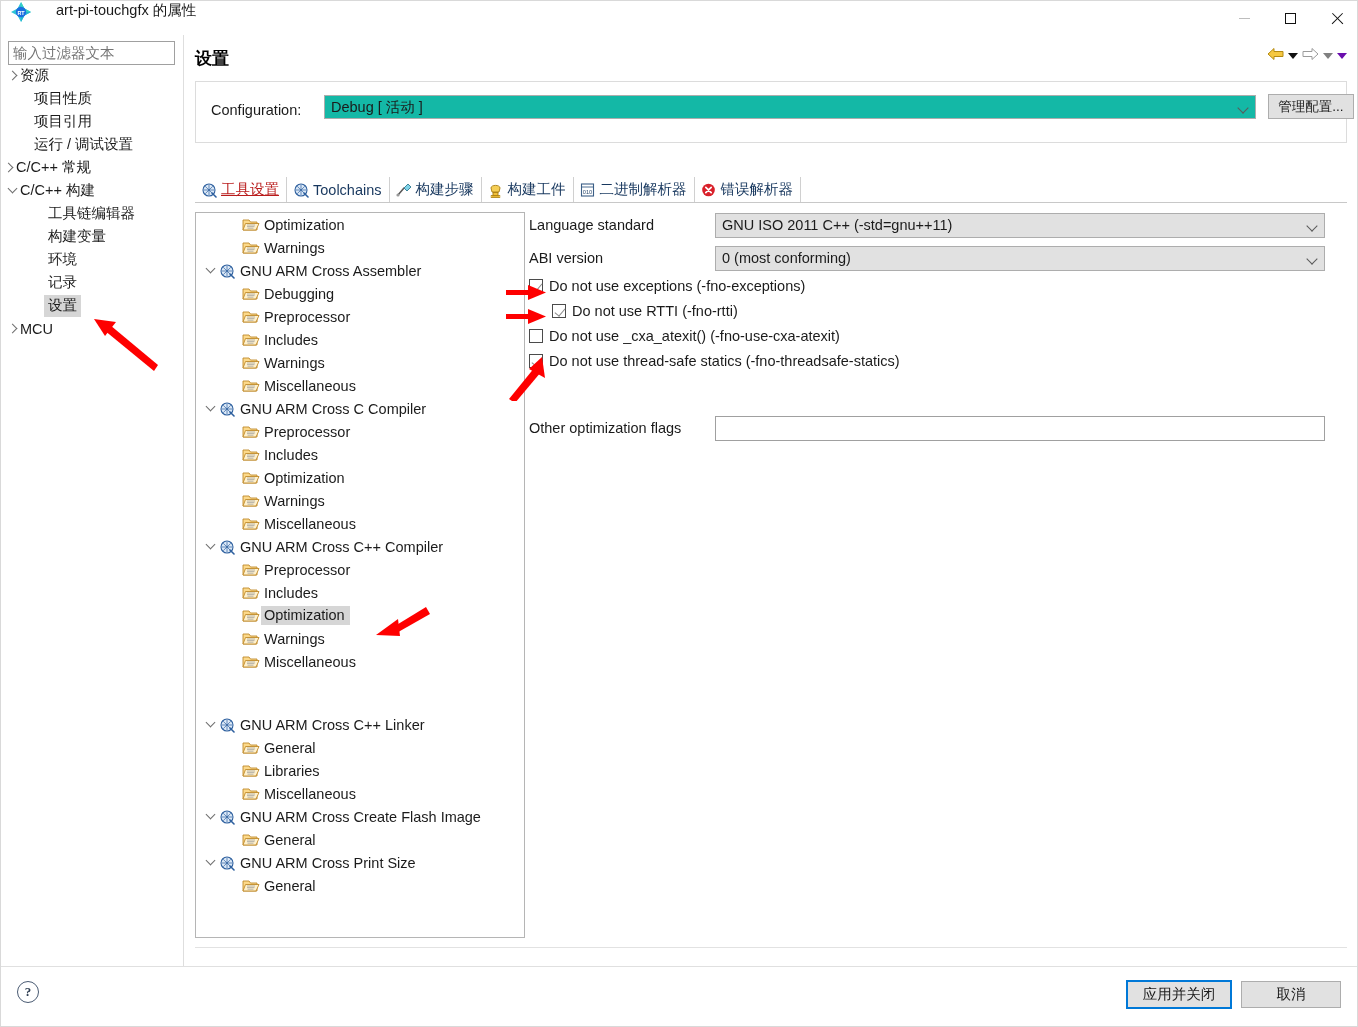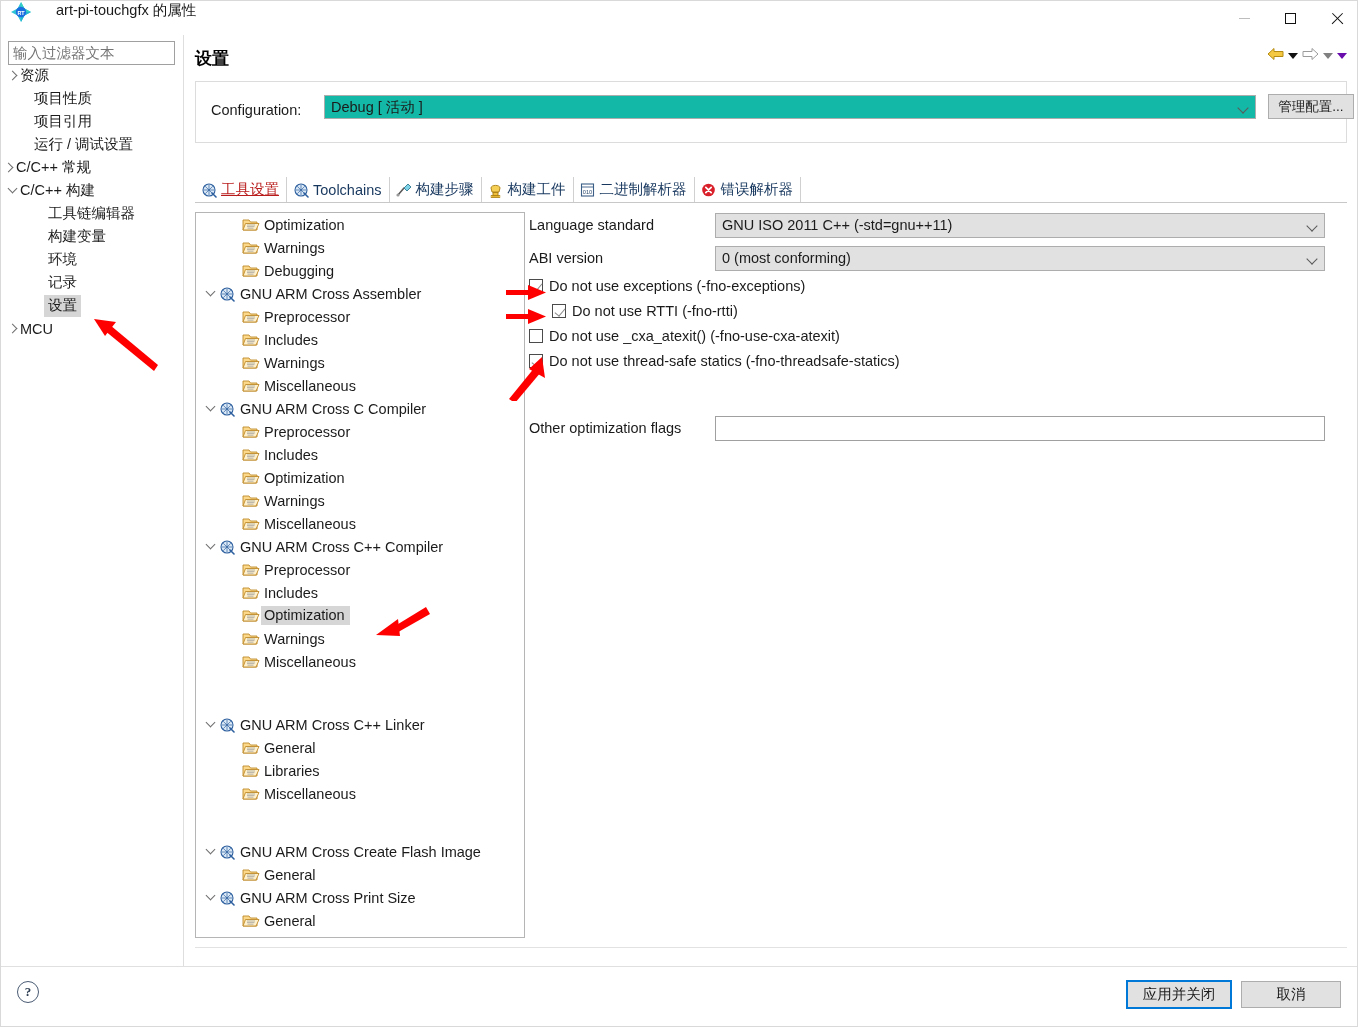--- a/index.html
+++ b/index.html
@@ -473,47 +473,47 @@
         </div>
         <div class="ttrow" style="padding-left: 30px;">
           <span class="tt-exp"></span>
           <span class="tt-ico"><svg width="18" height="16" viewBox="0 0 18 16" xmlns="http://www.w3.org/2000/svg">
               <path d="M1,3 L7,3 L8.5,5 L15,5 L15,13 L1,13 Z" fill="#fcd98a" stroke="#c08a2a" stroke-width="0.9"></path>
               <path d="M3.5,6.5 L17,6.5 L14,13 L1,13 Z" fill="#fff1cc" stroke="#c08a2a" stroke-width="0.9"></path>
               <path d="M5,8 L13,8 M5,9.6 L12.5,9.6 M5.5,11.2 L11.5,11.2" stroke="#9a9a9a" stroke-width="0.7"></path>
             </svg></span>
           <span class="tt-label">Warnings</span>
         </div>
-        <div class="ttrow" style="padding-left: 30px;">
-          <span class="tt-exp"></span>
-          <span class="tt-ico"><svg width="18" height="16" viewBox="0 0 18 16" xmlns="http://www.w3.org/2000/svg">
-              <path d="M1,3 L7,3 L8.5,5 L15,5 L15,13 L1,13 Z" fill="#fcd98a" stroke="#c08a2a" stroke-width="0.9"></path>
-              <path d="M3.5,6.5 L17,6.5 L14,13 L1,13 Z" fill="#fff1cc" stroke="#c08a2a" stroke-width="0.9"></path>
-              <path d="M5,8 L13,8 M5,9.6 L12.5,9.6 M5.5,11.2 L11.5,11.2" stroke="#9a9a9a" stroke-width="0.7"></path>
-            </svg></span>
-          <span class="tt-label">Debugging</span>
-        </div>
         <div class="ttrow" style="padding-left: 6px;">
           <span class="tt-exp">
             <span class="chev down"></span>
           </span>
           <span class="tt-ico"><svg width="18" height="16" viewBox="0 0 18 16" xmlns="http://www.w3.org/2000/svg">
               <circle cx="9" cy="8" r="6" fill="#dce9f7" stroke="#2d5f9e" stroke-width="1.1"></circle>
               <path d="M4,8 L14,8 M9,3 L9,13 M5.2,4.3 L12.8,11.7 M12.8,4.3 L5.2,11.7" stroke="#2d5f9e" stroke-width="0.7"></path>
               <path d="M12,11 L16,15" stroke="#2d5f9e" stroke-width="1.6" stroke-linecap="round"></path>
             </svg></span>
           <span class="tt-label">GNU ARM Cross Assembler</span>
         </div>
         <div class="ttrow" style="padding-left: 30px;">
           <span class="tt-exp"></span>
           <span class="tt-ico"><svg width="18" height="16" viewBox="0 0 18 16" xmlns="http://www.w3.org/2000/svg">
               <path d="M1,3 L7,3 L8.5,5 L15,5 L15,13 L1,13 Z" fill="#fcd98a" stroke="#c08a2a" stroke-width="0.9"></path>
               <path d="M3.5,6.5 L17,6.5 L14,13 L1,13 Z" fill="#fff1cc" stroke="#c08a2a" stroke-width="0.9"></path>
               <path d="M5,8 L13,8 M5,9.6 L12.5,9.6 M5.5,11.2 L11.5,11.2" stroke="#9a9a9a" stroke-width="0.7"></path>
             </svg></span>
+          <span class="tt-label">Debugging</span>
+        </div>
+        <div class="ttrow" style="padding-left: 30px;">
+          <span class="tt-exp"></span>
+          <span class="tt-ico"><svg width="18" height="16" viewBox="0 0 18 16" xmlns="http://www.w3.org/2000/svg">
+              <path d="M1,3 L7,3 L8.5,5 L15,5 L15,13 L1,13 Z" fill="#fcd98a" stroke="#c08a2a" stroke-width="0.9"></path>
+              <path d="M3.5,6.5 L17,6.5 L14,13 L1,13 Z" fill="#fff1cc" stroke="#c08a2a" stroke-width="0.9"></path>
+              <path d="M5,8 L13,8 M5,9.6 L12.5,9.6 M5.5,11.2 L11.5,11.2" stroke="#9a9a9a" stroke-width="0.7"></path>
+            </svg></span>
           <span class="tt-label">Preprocessor</span>
         </div>
         <div class="ttrow" style="padding-left: 30px;">
           <span class="tt-exp"></span>
           <span class="tt-ico"><svg width="18" height="16" viewBox="0 0 18 16" xmlns="http://www.w3.org/2000/svg">
               <path d="M1,3 L7,3 L8.5,5 L15,5 L15,13 L1,13 Z" fill="#fcd98a" stroke="#c08a2a" stroke-width="0.9"></path>
               <path d="M3.5,6.5 L17,6.5 L14,13 L1,13 Z" fill="#fff1cc" stroke="#c08a2a" stroke-width="0.9"></path>
               <path d="M5,8 L13,8 M5,9.6 L12.5,9.6 M5.5,11.2 L11.5,11.2" stroke="#9a9a9a" stroke-width="0.7"></path>
             </svg></span>
           <span class="tt-label">Includes</span>
@@ -679,21 +679,21 @@
         </div>
         <div class="ttrow" style="padding-left: 30px;">
           <span class="tt-exp"></span>
           <span class="tt-ico"><svg width="18" height="16" viewBox="0 0 18 16" xmlns="http://www.w3.org/2000/svg">
               <path d="M1,3 L7,3 L8.5,5 L15,5 L15,13 L1,13 Z" fill="#fcd98a" stroke="#c08a2a" stroke-width="0.9"></path>
               <path d="M3.5,6.5 L17,6.5 L14,13 L1,13 Z" fill="#fff1cc" stroke="#c08a2a" stroke-width="0.9"></path>
               <path d="M5,8 L13,8 M5,9.6 L12.5,9.6 M5.5,11.2 L11.5,11.2" stroke="#9a9a9a" stroke-width="0.7"></path>
             </svg></span>
           <span class="tt-label">Miscellaneous</span>
         </div>
-        <div class="ttrow" style="padding-left: 6px; margin-top: 35px;">
+        <div class="ttrow" style="padding-left: 6px;">
           <span class="tt-exp">
             <span class="chev down"></span>
           </span>
           <span class="tt-ico"><svg width="18" height="16" viewBox="0 0 18 16" xmlns="http://www.w3.org/2000/svg">
               <circle cx="9" cy="8" r="6" fill="#dce9f7" stroke="#2d5f9e" stroke-width="1.1"></circle>
               <path d="M4,8 L14,8 M9,3 L9,13 M5.2,4.3 L12.8,11.7 M12.8,4.3 L5.2,11.7" stroke="#2d5f9e" stroke-width="0.7"></path>
               <path d="M12,11 L16,15" stroke="#2d5f9e" stroke-width="1.6" stroke-linecap="round"></path>
             </svg></span>
           <span class="tt-label">GNU ARM Cross Create Flash Image</span>
         </div>

